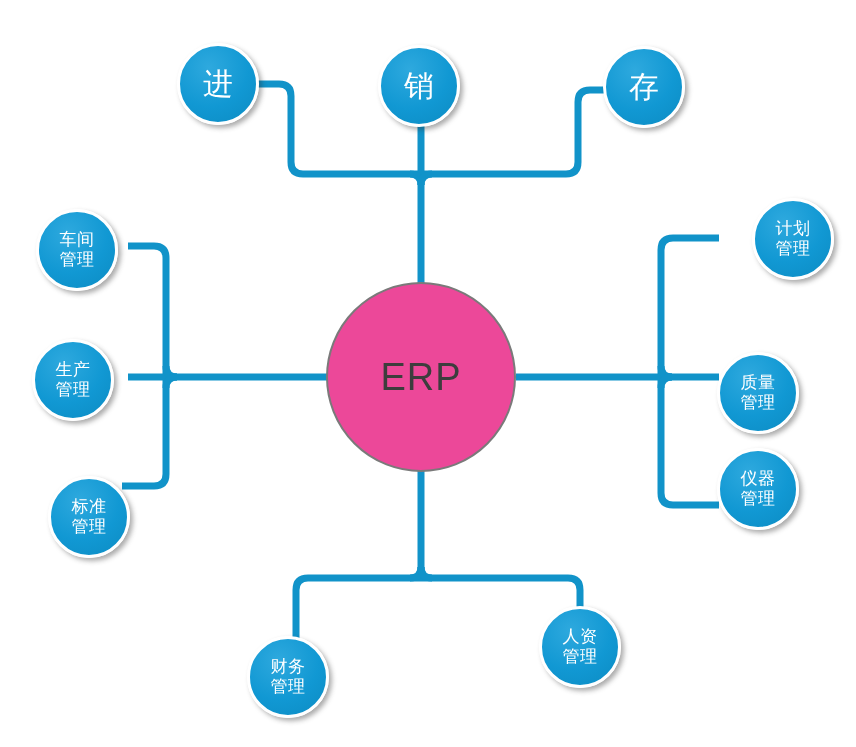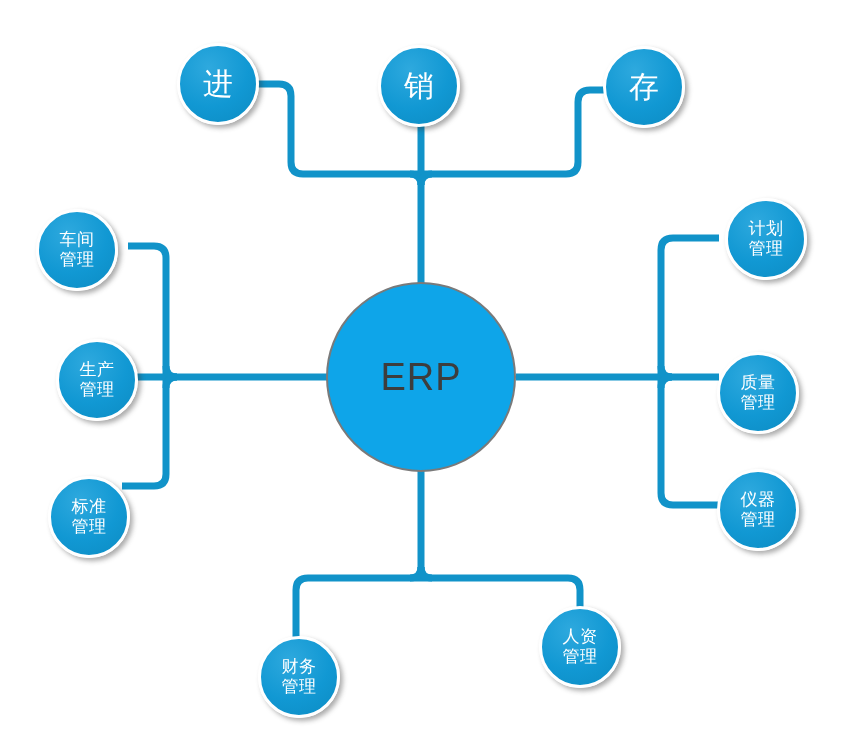--- a/index.html
+++ b/index.html
@@ -42,21 +42,21 @@
     letter-spacing: 0;
   }
   .center-node {
     position: absolute;
     left: 326px;
     top: 282px;
     width: 190px;
     height: 190px;
     box-sizing: border-box;
     border-radius: 50%;
-    background: #0ea5e9;
+    background: #ec4899;
     border: 2.5px solid #7a7a7a;
     display: flex;
     align-items: center;
     justify-content: center;
     color: #3d3d3d;
     font-size: 38px;
     letter-spacing: 1px;
   }
 </style>
 </head>
@@ -97,43 +97,43 @@
     <span class="label">销</span>
   </div>
   <div class="node single" style="left:603px;top:46px">
     <span class="label">存</span>
   </div>
 
   <div class="node" style="left:36px;top:209px">
     <span class="label">车间
 管理</span>
   </div>
-  <div class="node" style="left:56px;top:339px">
+  <div class="node" style="left:32px;top:339px">
     <span class="label">生产
 管理</span>
   </div>
   <div class="node" style="left:48px;top:476px">
     <span class="label">标准
 管理</span>
   </div>
 
-  <div class="node" style="left:725px;top:198px">
+  <div class="node" style="left:752px;top:198px">
     <span class="label">计划
 管理</span>
   </div>
   <div class="node" style="left:717px;top:352px">
     <span class="label">质量
 管理</span>
   </div>
-  <div class="node" style="left:717px;top:469px">
+  <div class="node" style="left:717px;top:448px">
     <span class="label">仪器
 管理</span>
   </div>
 
-  <div class="node" style="left:258px;top:636px">
+  <div class="node" style="left:247px;top:636px">
     <span class="label">财务
 管理</span>
   </div>
   <div class="node" style="left:539px;top:606px">
     <span class="label">人资
 管理</span>
   </div>
 
   <div class="center-node">
     <span class="label">ERP</span>

